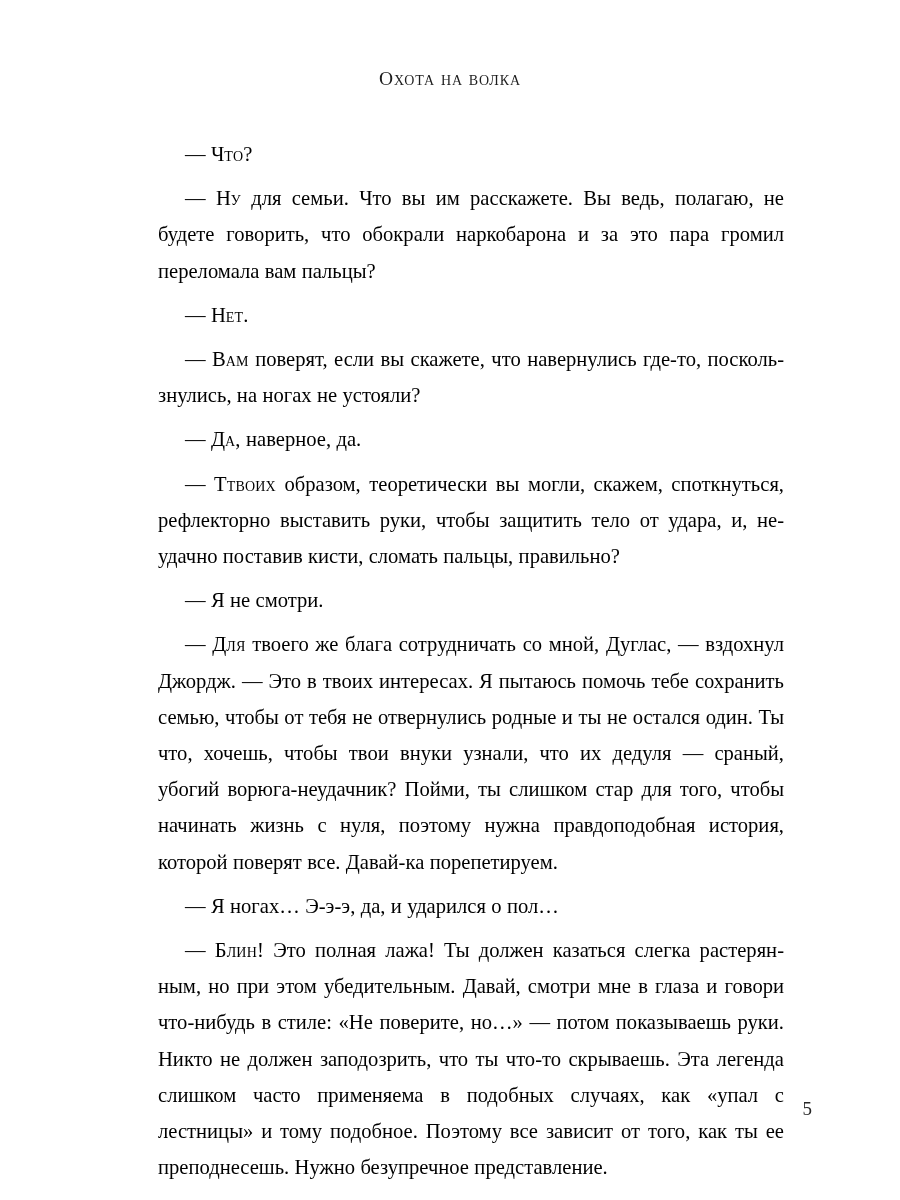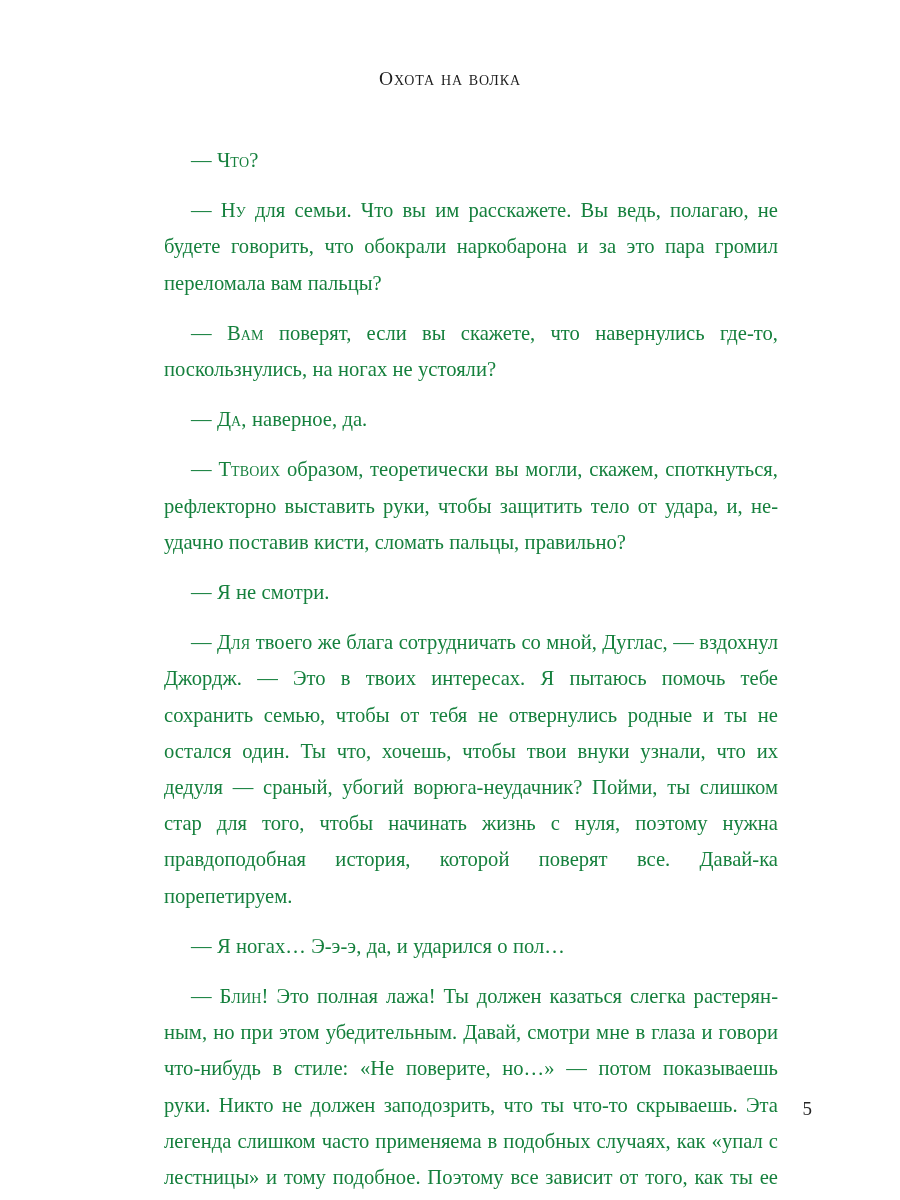--- a/index.html
+++ b/index.html
@@ -40,27 +40,27 @@
 
   
   .textblock {
     position: absolute;
     left: 150px;
     top: 128px;
     width: 642px;
   }
 
   .para {
-    margin: 14px;
+    margin: 8px;
     font-size: 20.6px;
     line-height: 36.2px;
     text-align: justify;
     text-justify: inter-word;
     text-indent: 27px;
-    color: #15803d;
+    color: #000000;
     hyphens: manual;
     word-spacing: 0.2px;
   }
   
   .para.narration {
     text-indent: 30px;
   }
   
   .para.short {
     text-align: left;
@@ -87,20 +87,21 @@
 <body>
 
 <div class="page">
 
   <div class="running-head">Охота на волка</div>
 
   <div class="textblock">
 
     <p class="para dialogue short">— Ч<span class="smallcaps">то?</span></p>
     <p class="para dialogue">— Н<span class="smallcaps">у</span> для семьи. Что вы им расскажете. Вы ведь, полагаю, не будете говорить, что обокрали наркобарона и за это пара громил переломала вам пальцы?</p>
+    <p class="para dialogue short">— Н<span class="smallcaps">ет.</span></p>
     <p class="para dialogue">— В<span class="smallcaps">ам</span> поверят, если вы скажете, что навернулись где-то, посколь­знулись, на ногах не устояли?</p>
     <p class="para dialogue short">— Д<span class="smallcaps">а,</span> наверное, да.</p>
     <p class="para dialogue">— Т<span class="smallcaps">твоих</span> образом, теоретически вы могли, скажем, споткнуться, рефлекторно выставить руки, чтобы защитить тело от удара, и, не­удачно поставив кисти, сломать пальцы, правильно?</p>
     <p class="para dialogue short">— Я не смотри.</p>
     <p class="para dialogue">— Д<span class="smallcaps">ля</span> твоего же блага сотрудничать со мной, Дуглас, — вздохнул Джордж. — Это в твоих интересах. Я пытаюсь помочь тебе сохранить семью, чтобы от тебя не отвернулись родные и ты не остался один. Ты что, хочешь, чтобы твои внуки узнали, что их дедуля — сраный, убогий ворюга-неудачник? Пойми, ты слишком стар для того, чтобы начинать жизнь с нуля, поэтому нужна правдоподобная история, которой поверят все. Давай-ка порепетируем.</p>
     <p class="para dialogue short">— Я ногах… Э-э-э, да, и ударился о пол…</p>
     <p class="para dialogue">— Б<span class="smallcaps">лин!</span> Это полная лажа! Ты должен казаться слегка растерян­ным, но при этом убедительным. Давай, смотри мне в глаза и говори что-нибудь в стиле: «Не поверите, но…» — потом показываешь руки. Никто не должен заподозрить, что ты что-то скрываешь. Эта легенда слишком часто применяема в подобных случаях, как «упал с лестницы» и тому подобное. Поэтому все зависит от того, как ты ее преподнесешь. Нужно безупречное представление.</p>
     <p class="para dialogue short">— Р<span class="smallcaps">уки</span> протяни.</p>
 
   </div>

